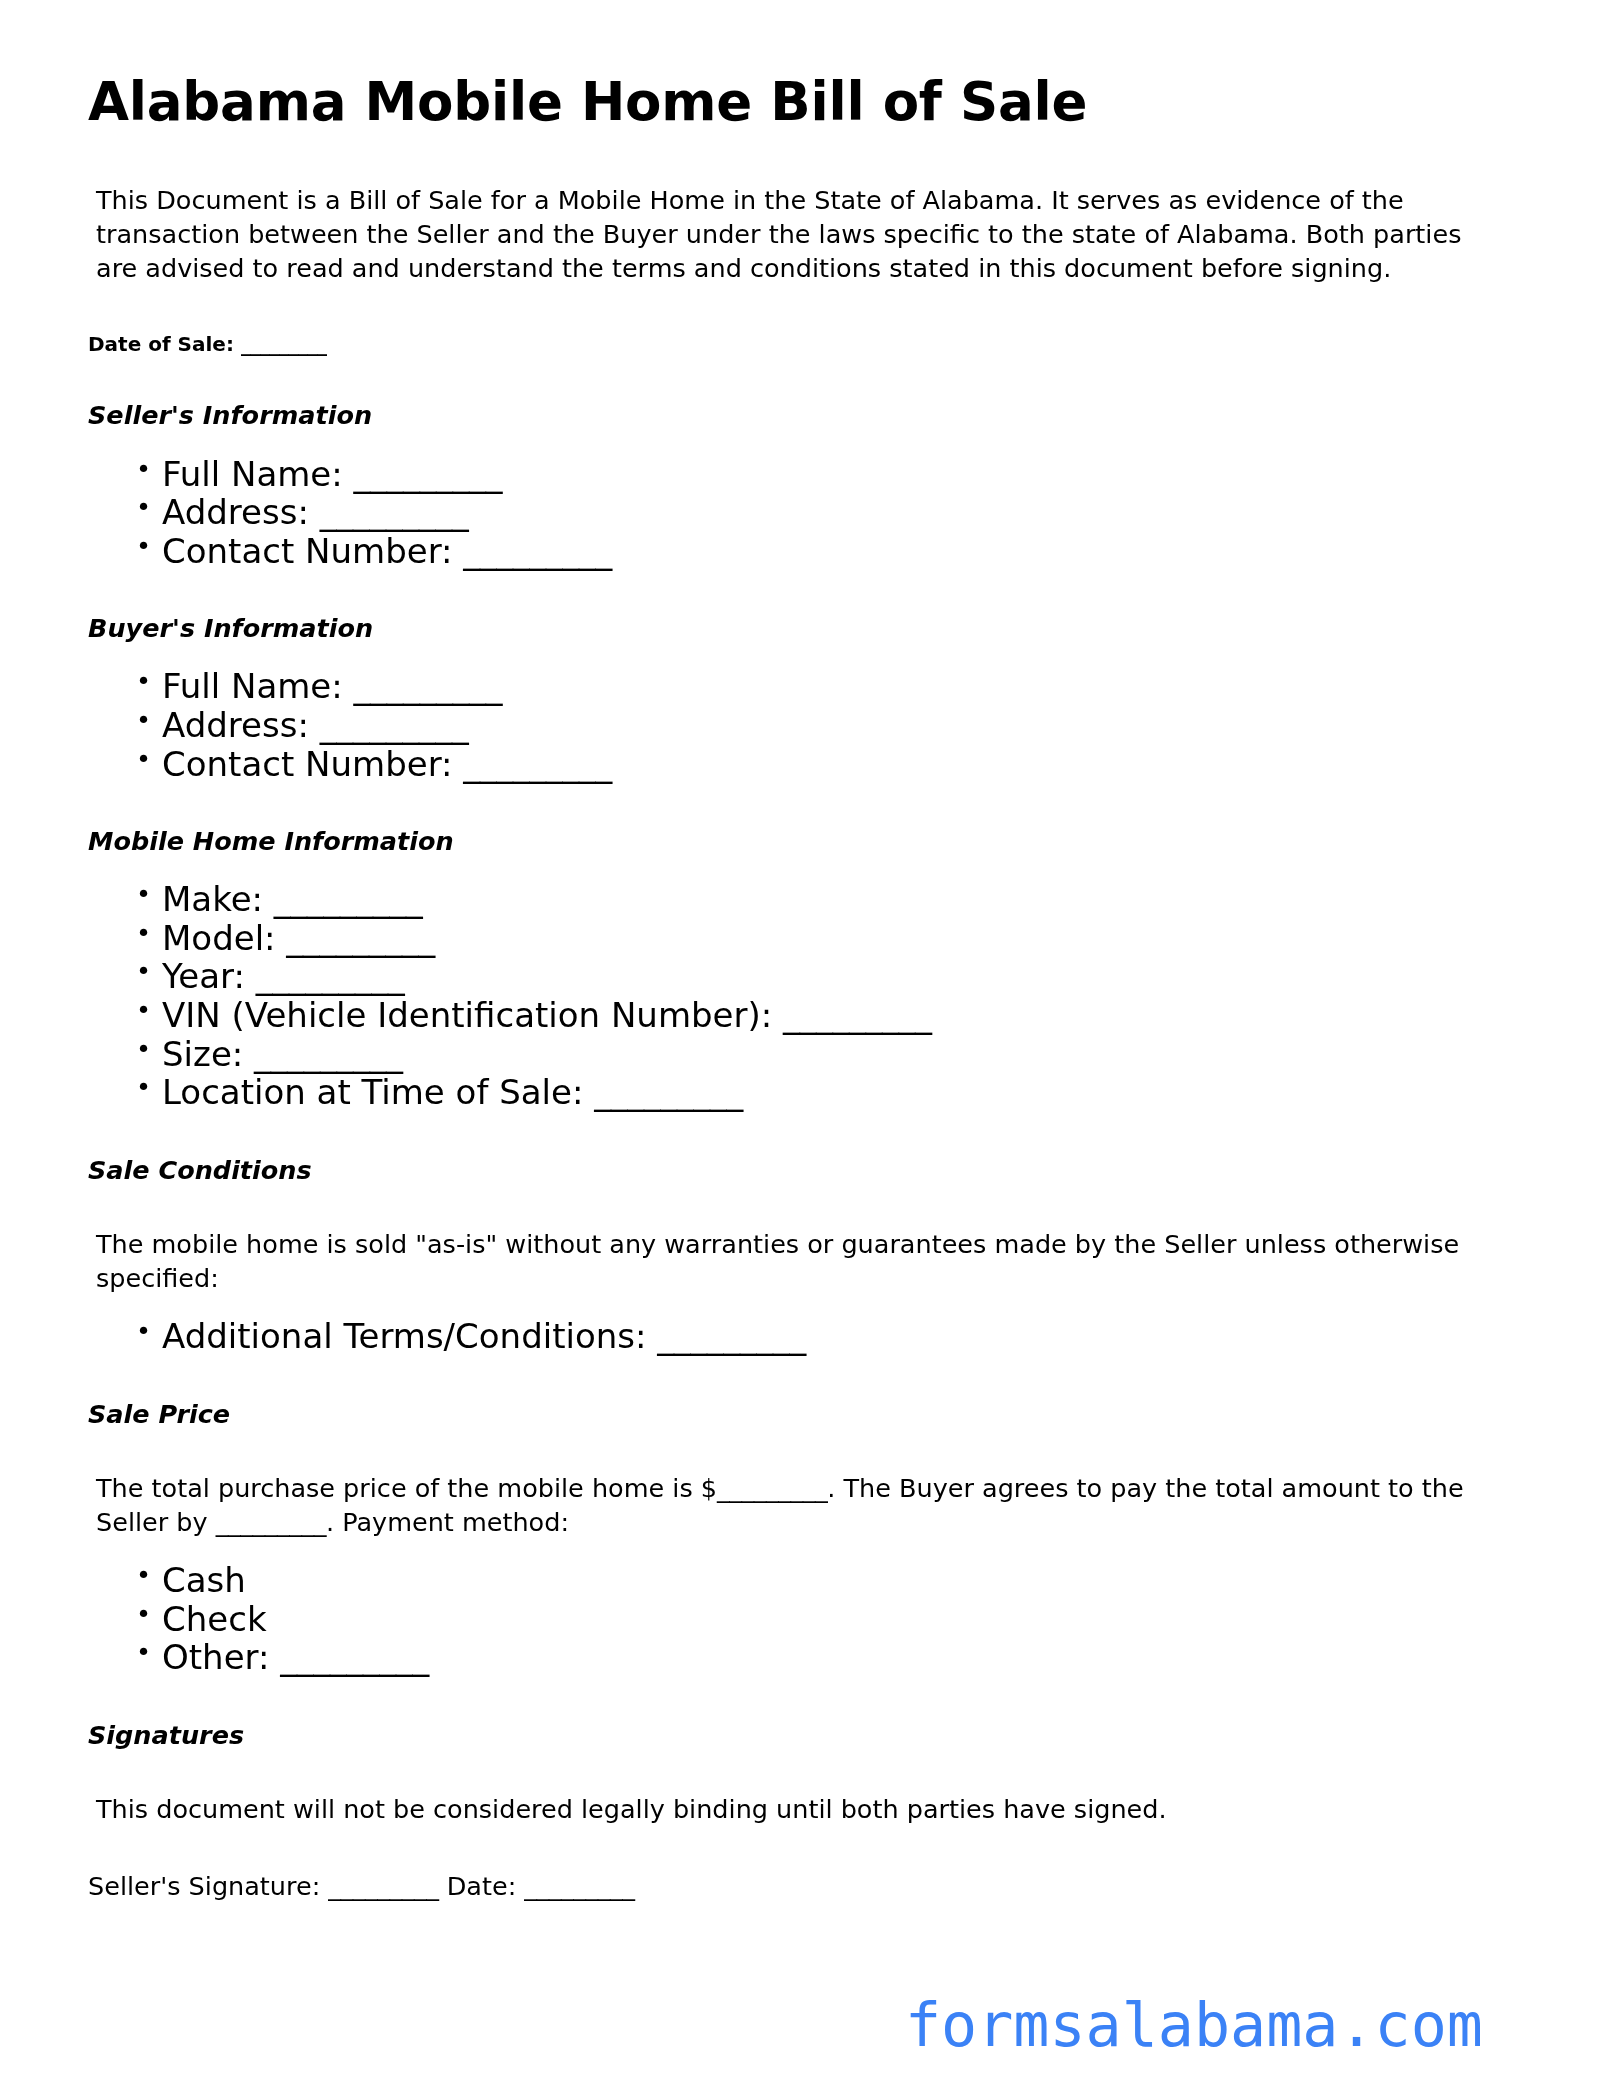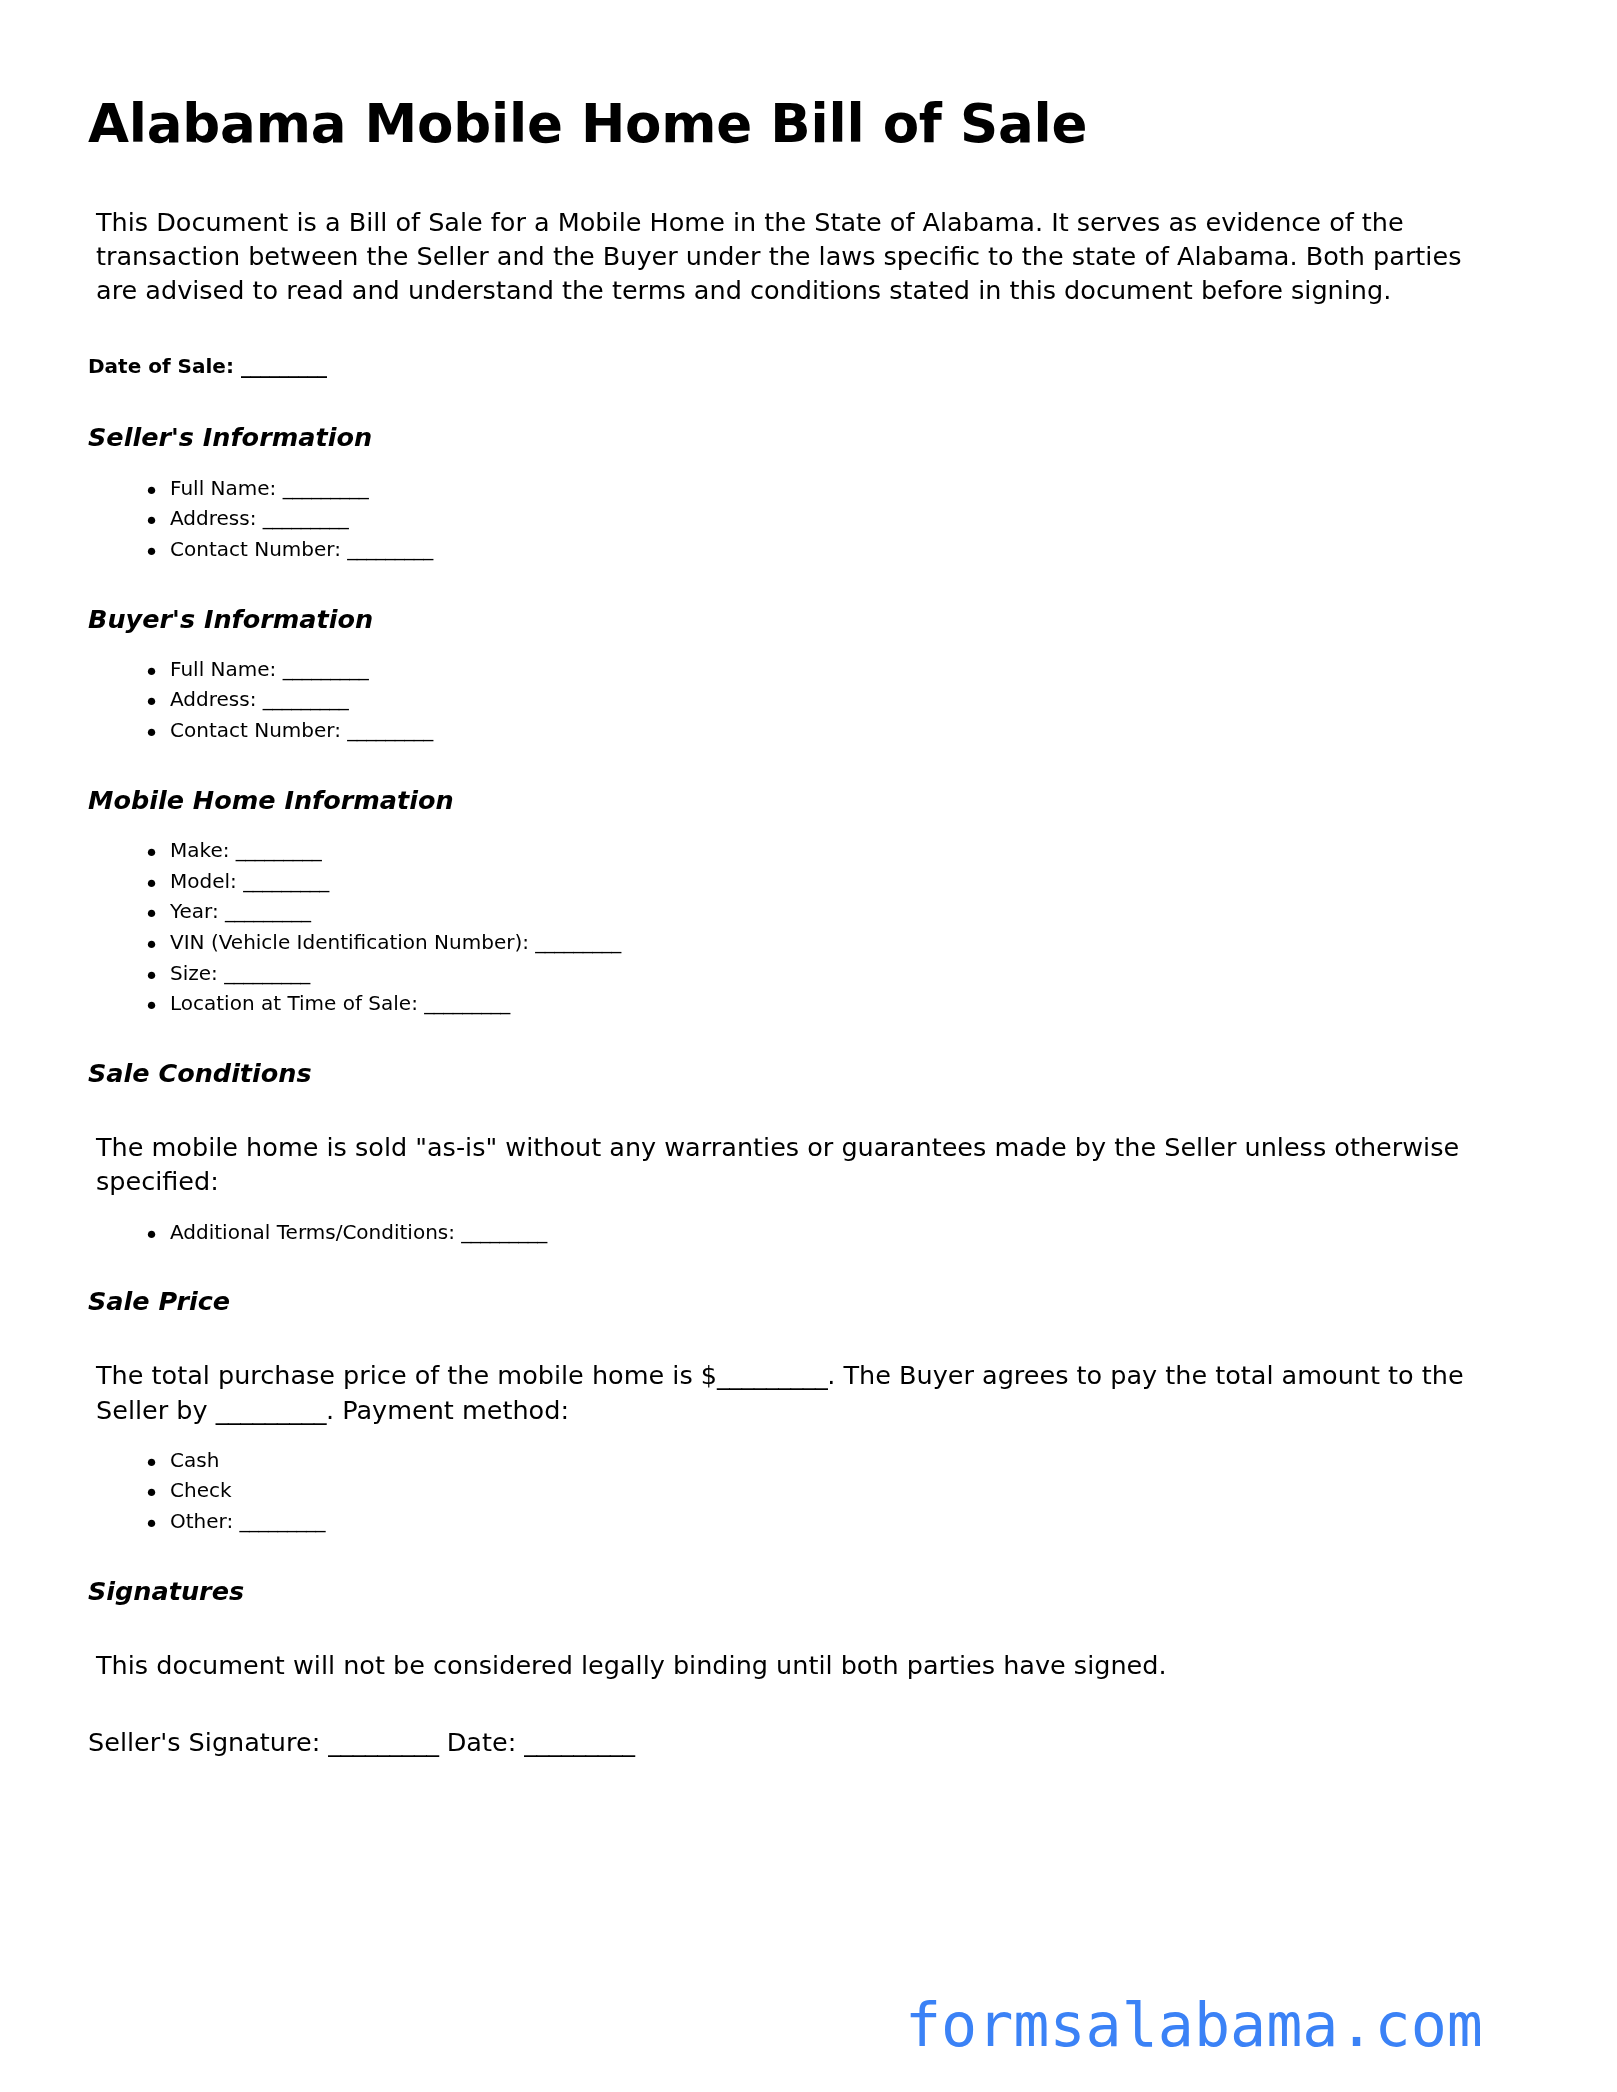--- a/index.html
+++ b/index.html
@@ -14,21 +14,21 @@
     height: 2092px;
     background: #ffffff;
     box-sizing: border-box;
     overflow: hidden;
     font-family: "DejaVu Sans", sans-serif;
     color: #000000;
   }
   .content {
     position: absolute;
     left: 88px;
-    top: 94px;
+    top: 72px;
     width: 1400px;
   }
 
   h1.doc-title {
     font-family: "DejaVu Sans", sans-serif;
     font-size: 53px;
     font-weight: bold;
     line-height: 1.15;
     margin: 0 0 0 0;
     padding: 0;
@@ -63,24 +63,24 @@
     line-height: 1.3;
   }
 
   ul.items {
     list-style: none;
     margin: 22px 0 0 0;
     padding: 0;
   }
   ul.items li {
     position: relative;
-    font-size: 20px;
+    font-size: 34px;
     line-height: 1.135;
     padding-left: 74px;
-    margin: 8px;
+    margin: 0;
   }
   ul.items li::before {
     content: "\2022";
     position: absolute;
     left: 48px;
     top: 0;
     font-size: 25.5px;
     line-height: 1.135;
   }
 

